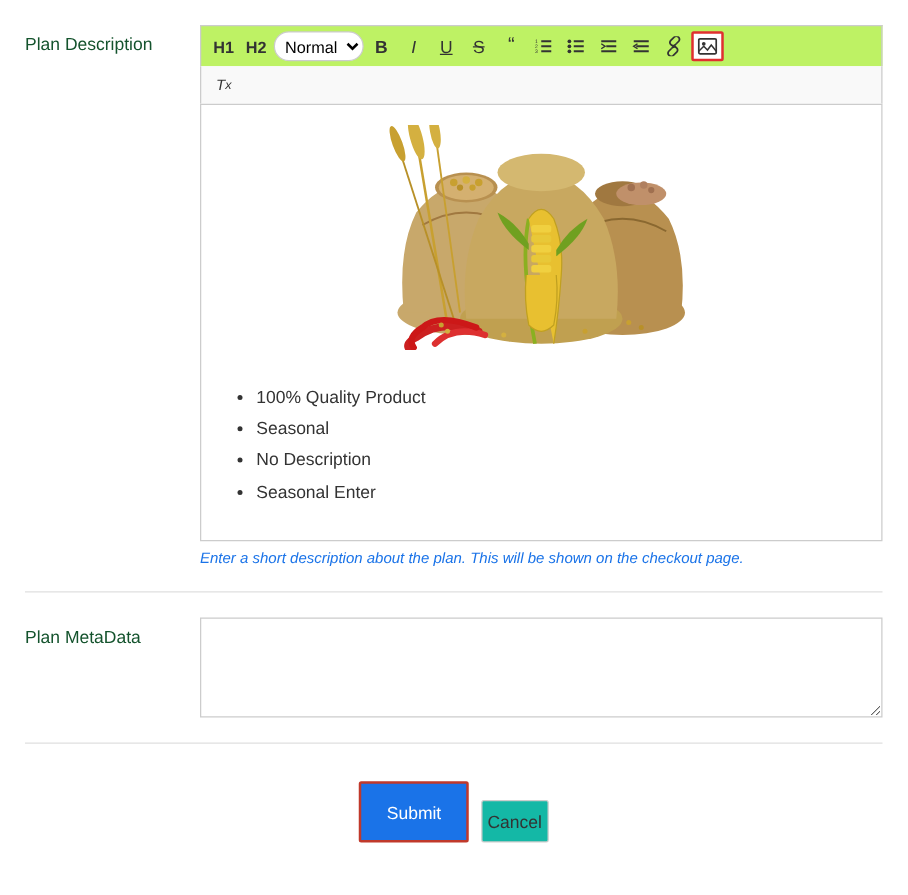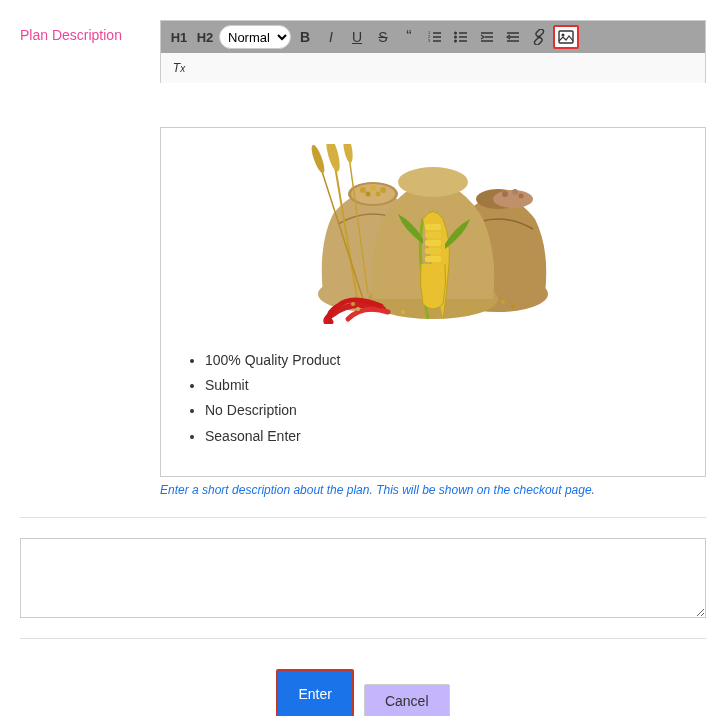--- a/index.html
+++ b/index.html
@@ -22,38 +22,38 @@
       align-items: flex-start;
       margin-bottom: 20px;
       padding-bottom: 20px;
       border-bottom: 1px solid #e0e0e0;
     }
 
     .form-label {
       width: 140px;
       min-width: 140px;
       font-size: 14px;
-      color: #ec4899;
+      color: #14532d;
       padding-top: 6px;
       line-height: 1.4;
     }
 
     .form-content {
       flex: 1;
     }
 
     
     .editor-toolbar {
       display: flex;
       flex-wrap: wrap;
       border: 1px solid #ccc;
       border-bottom: none;
       padding: 4px 6px;
       gap: 2px;
-      background: #a3a3a3;
+      background: #bef264;
     }
 
     .toolbar-btn {
       display: inline-flex;
       align-items: center;
       justify-content: center;
       min-width: 24px;
       height: 24px;
       border: none;
       background: transparent;
@@ -88,21 +88,20 @@
       padding: 3px 6px;
       background: #f9f9f9;
     }
 
     
     .editor-area {
       border: 1px solid #ccc;
       min-height: 350px;
       background: #fff;
       padding: 16px 20px;
-      margin-top: 44px;
     }
 
     .editor-image-container {
       text-align: center;
       margin-bottom: 20px;
     }
 
     .grains-svg {
       width: 260px;
       height: 180px;
@@ -162,24 +161,24 @@
       background: #1a73e8;
       color: #fff;
       border: 2px solid #c0392b;
       padding: 8px 20px;
       font-size: 14px;
       cursor: pointer;
       border-radius: 2px;
     }
 
     .btn-cancel {
-      background: #c4b5fd;
+      background: #14b8a6;
       color: #333;
       border: 1px solid #ccc;
-      padding: 8px 20px;
+      padding: 8px 4px;
       font-size: 14px;
       cursor: pointer;
       border-radius: 2px;
       margin-top: 15px;
     }
 
     .toolbar-h {
       font-weight: bold;
       font-size: 13px;
     }
@@ -334,34 +333,35 @@
 
           <ellipse cx="210" cy="55" rx="20" ry="9" fill="#c0906a"></ellipse>
           <circle cx="202" cy="50" r="3" fill="#a07050"></circle>
           <circle cx="212" cy="48" r="3" fill="#b08060"></circle>
           <circle cx="218" cy="52" r="2.5" fill="#a07050"></circle>
         </svg>
       </div>
 
       <ul class="bullet-list">
         <li>100% Quality Product</li>
-        <li>Submit</li>
+        <li>Seasonal</li>
         <li>No Description</li>
         <li>Seasonal Enter</li>
       </ul>
     </div>
 
     <div class="hint-text">
       <span>Enter a short description about the plan.</span>
       <span style="color:#1a73e8;">This will be shown on the checkout page.</span>
     </div>
 
   </div>
 </div>
 
 <div class="metadata-row">
+  <div class="form-label">Plan MetaData</div>
   <textarea class="metadata-textarea" style=""></textarea>
 </div>
 
 <div class="buttons-row">
-  <button class="btn-submit">Enter</button>
+  <button class="btn-submit">Submit</button>
   <button class="btn-cancel">Cancel</button>
 </div>
 
 </body></html>

